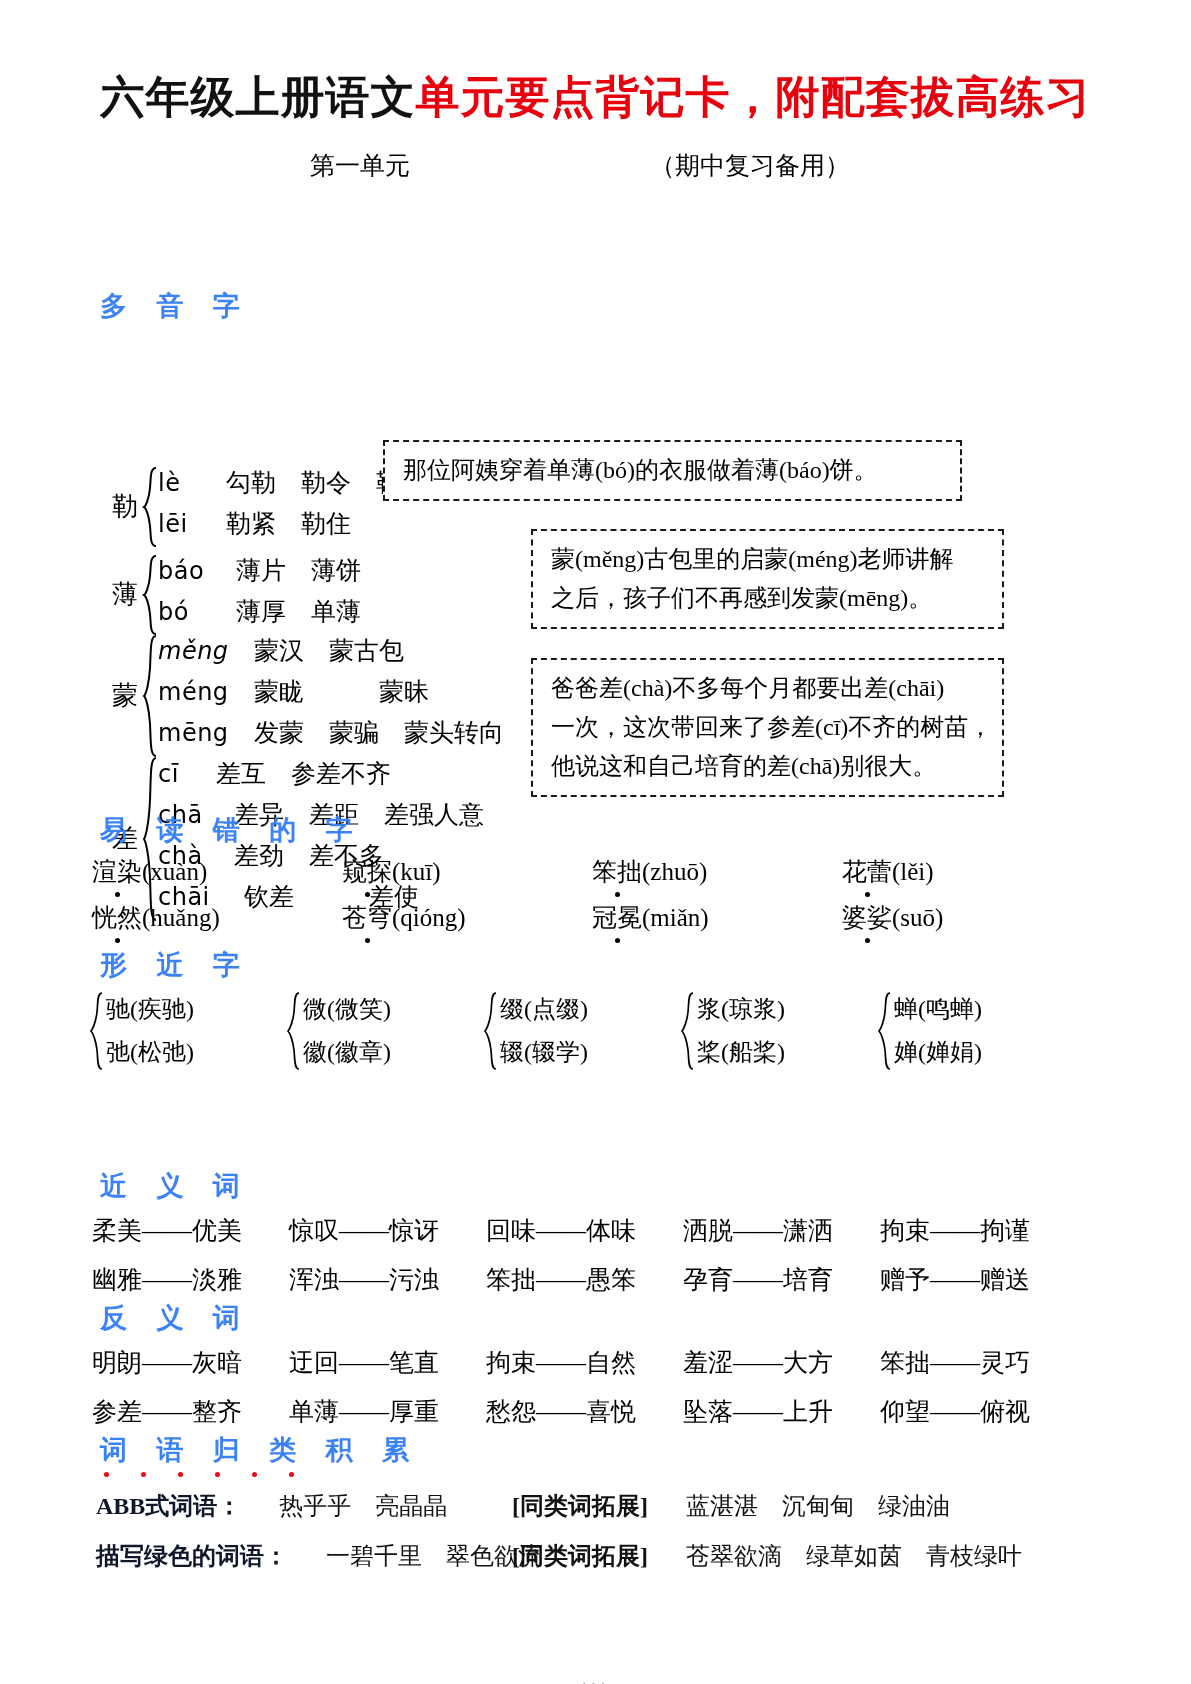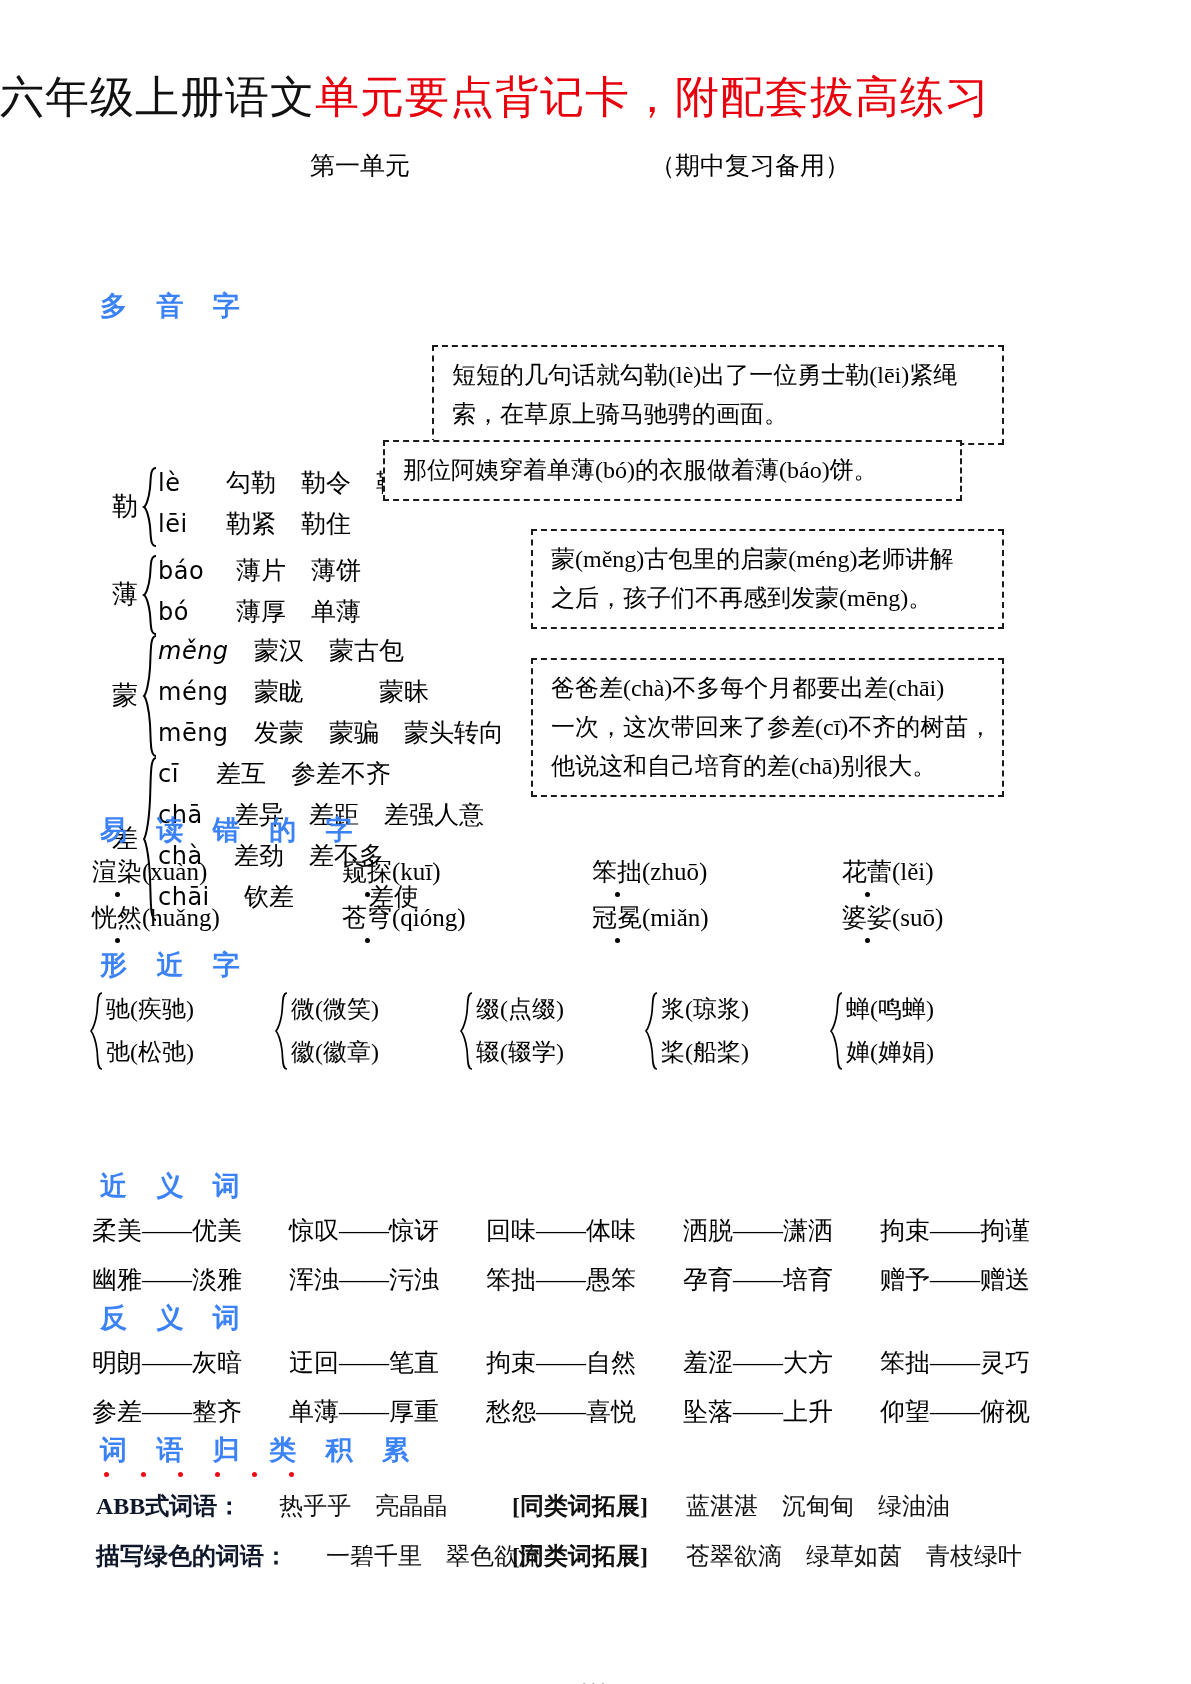--- a/index.html
+++ b/index.html
@@ -16,24 +16,24 @@
   .page{
     position:relative;
     width:1191px;
     height:1684px;
     box-sizing:border-box;
     padding:0;
   }
 
   
   .title-row{
-    text-align:left;
+    text-align:center;
     margin-top:72px;
     white-space:nowrap;
-    font-weight:normal;
+    font-weight:bold;
     font-size:44px;
     letter-spacing:1px;
     line-height:1.15;
     font-family:"DejaVu Serif","Liberation Serif",serif;
   }
   .title-black{color:#111111;}
   .title-red{color:#e8000d;}
 
   .subtitle-row{
     margin-top:26px;
@@ -124,21 +124,21 @@
     background:#000;
     left:50%;
     margin-left:-2.5px;
     bottom:-9px;
   }
 
   
   .simgrid{
     position:absolute;
     display:flex;
-    gap:0;
+    gap:12px;
   }
   .simcell{
     width:185px;
     display:flex;
     align-items:center;
     font-size:24px;
   }
   .simcell .brace{width:14px;margin-right:2px;}
   .simlines{display:flex;flex-direction:column;}
   .simlines > div{height:43px;line-height:43px;white-space:nowrap;}
@@ -279,24 +279,20 @@
           <span class="words">差劲　差不多</span>
         </span>
         <span class="poly-line">
           <span class="pinyin" style="width:86px;">chāi</span>
           <span class="words">钦差　　　差使</span>
         </span>
       </span>
     </div>
   </div>
 
-  <div class="ex-box" style="left:432px;top:273px;width:572px;">
-    <div>短短的几句话就勾勒(lè)出了一位勇士勒(lēi)紧绳</div>
-    <div>索，在草原上骑马驰骋的画面。</div>
-  </div>
 
   <div class="ex-box" style="left:383px;top:368px;width:579px;">
     <div>那位阿姨穿着单薄(bó)的衣服做着薄(báo)饼。</div>
   </div>
 
   <div class="ex-box" style="left:531px;top:457px;width:473px;">
     <div>蒙(měng)古包里的启蒙(méng)老师讲解</div>
     <div>之后，孩子们不再感到发蒙(mēng)。</div>
   </div>
 

